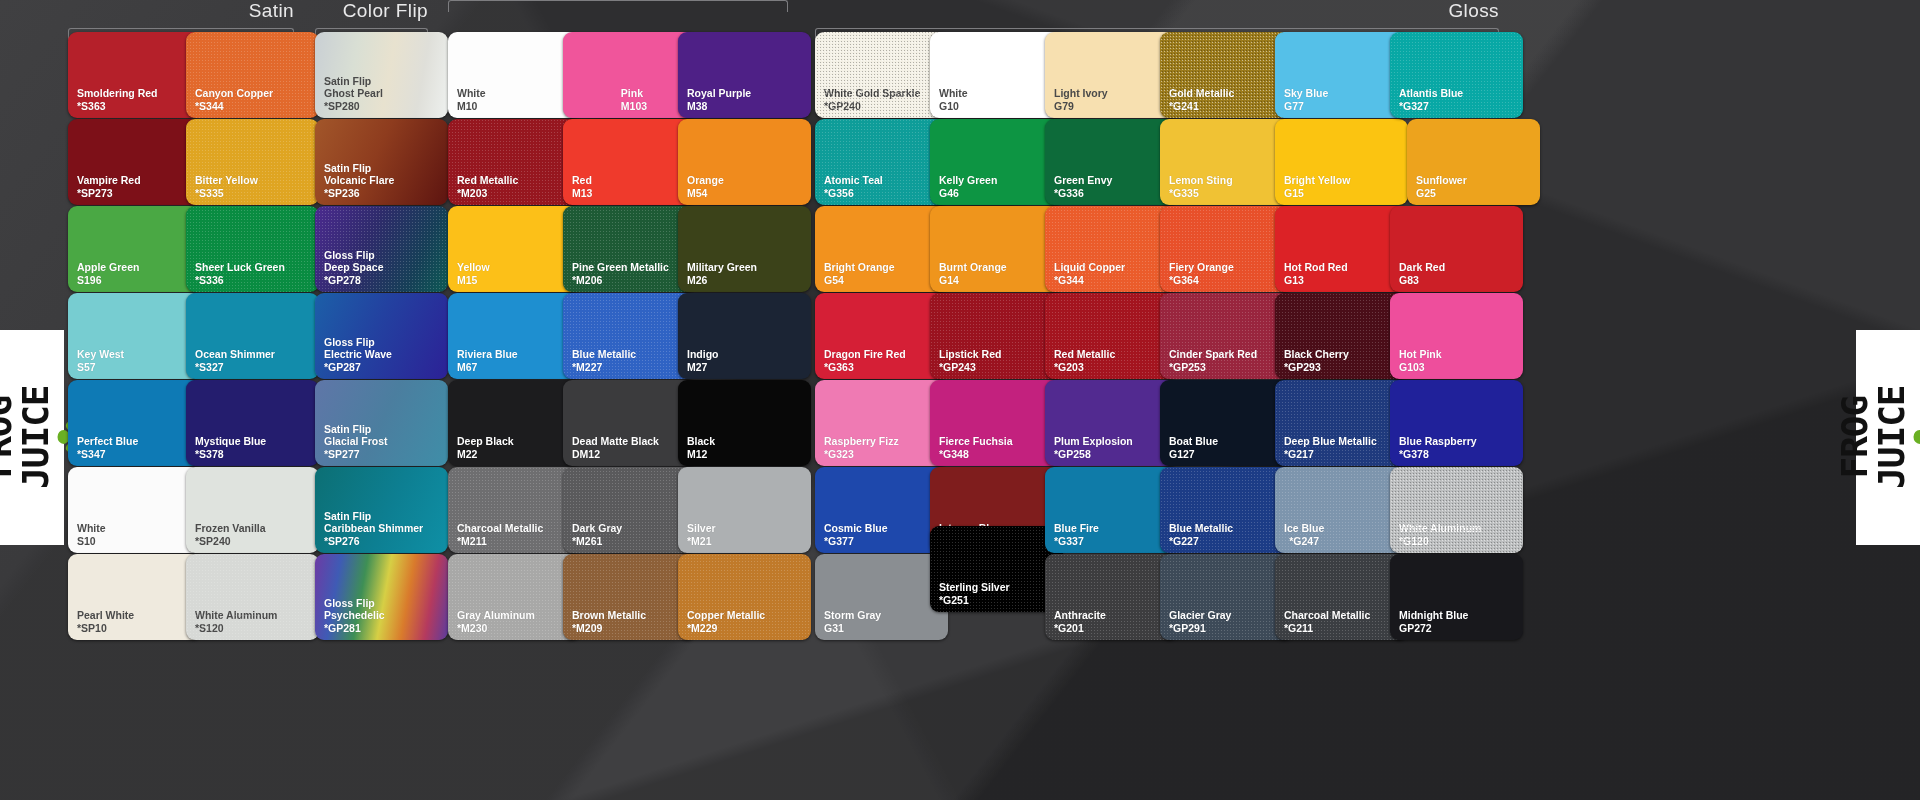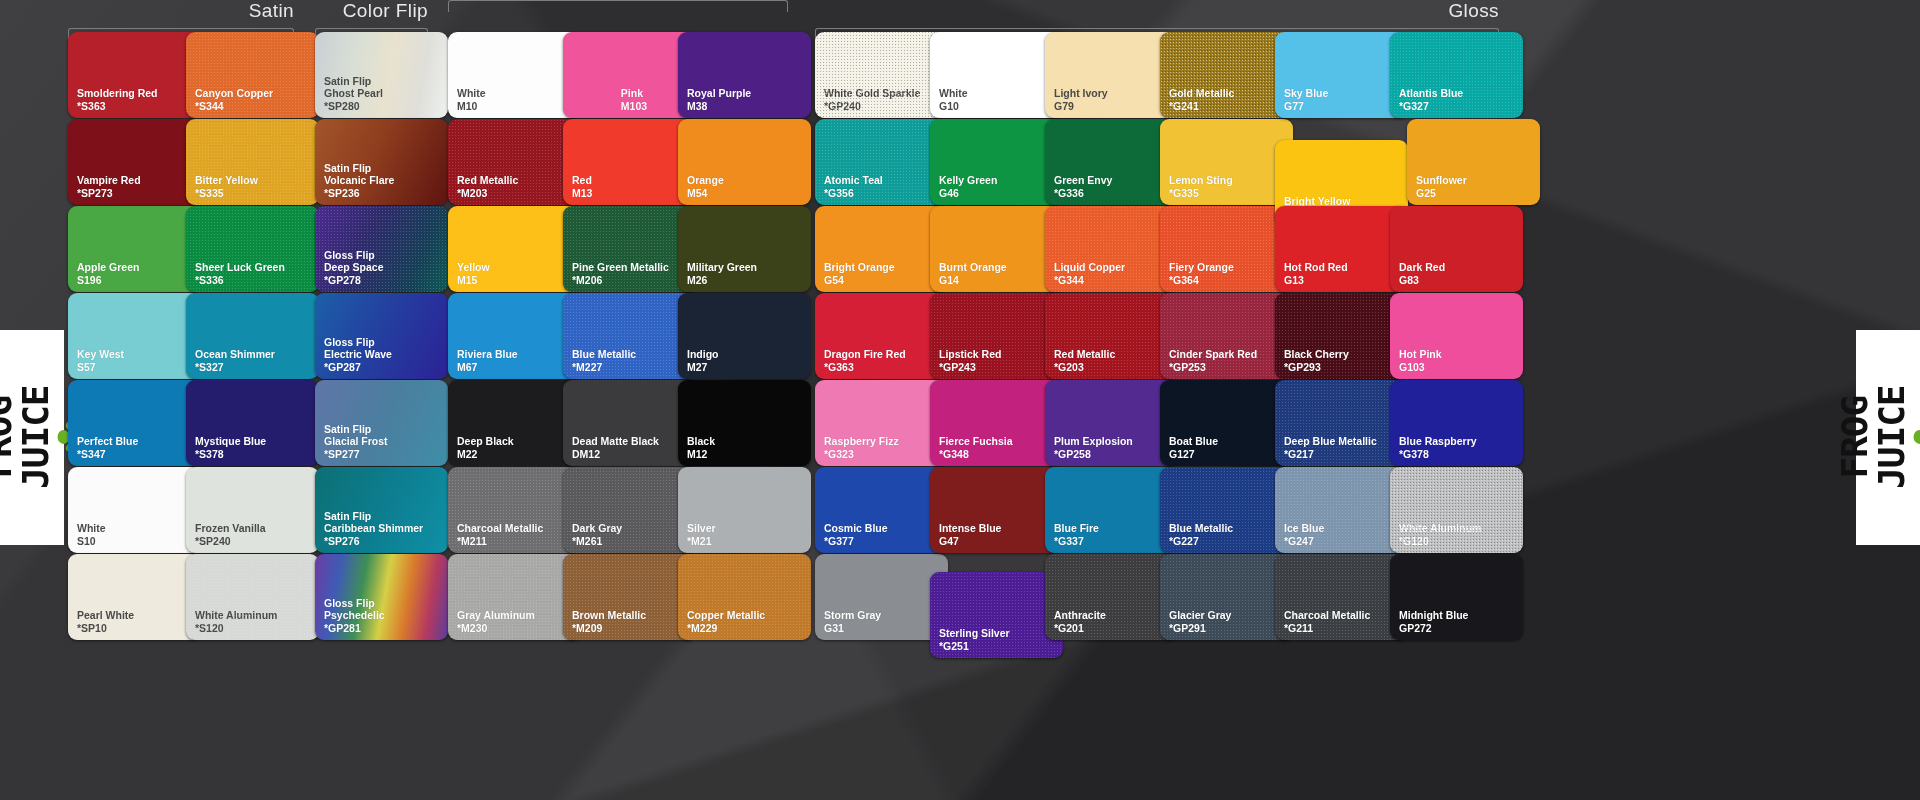--- a/index.html
+++ b/index.html
@@ -489,21 +489,21 @@
             <span class="nm">Fierce Fuchsia</span>
             <span class="cd">*G348</span>
           </div>
         </div>
         <div class="sw dark" style="top: 435px; background: #7f1d1d;">
           <div class="txt">
             <span class="nm">Intense Blue</span>
             <span class="cd">G47</span>
           </div>
         </div>
-        <div class="sw dark texture" style="top: 540px; background: #4c1d95;">
+        <div class="sw dark texture" style="top: 494px; background: #000000;">
           <div class="txt">
             <span class="nm">Sterling Silver</span>
             <span class="cd">*G251</span>
           </div>
         </div>
       </div>
       <div class="col" style="left: 1045px;">
         <div class="sw light" style="top: 0px; background: rgb(247, 224, 176);">
           <div class="txt">
             <span class="nm">Light Ivory</span>
@@ -591,21 +591,21 @@
           </div>
         </div>
       </div>
       <div class="col" style="left: 1275px;">
         <div class="sw dark" style="top: 0px; background: rgb(85, 192, 232);">
           <div class="txt">
             <span class="nm">Sky Blue</span>
             <span class="cd">G77</span>
           </div>
         </div>
-        <div class="sw dark" style="top: 87px; background: rgb(251, 196, 17); margin-top: 21px;">
+        <div class="sw dark" style="top: 87px; background: rgb(251, 196, 17);">
           <div class="txt">
             <span class="nm">Bright Yellow</span>
             <span class="cd">G15</span>
           </div>
         </div>
         <div class="sw dark" style="top: 174px; background: rgb(220, 34, 38);">
           <div class="txt">
             <span class="nm">Hot Rod Red</span>
             <span class="cd">G13</span>
           </div>
@@ -615,21 +615,21 @@
             <span class="nm">Black Cherry</span>
             <span class="cd">*GP293</span>
           </div>
         </div>
         <div class="sw dark texture" style="top: 348px; background: rgb(31, 58, 125);">
           <div class="txt">
             <span class="nm">Deep Blue Metallic</span>
             <span class="cd">*G217</span>
           </div>
         </div>
-        <div class="sw dark texture" style="top: 435px; background: rgb(125, 149, 173);">
+        <div class="sw dark texture" style="top: 435px; background: rgb(125, 149, 173); text-align: center;">
           <div class="txt">
             <span class="nm">Ice Blue</span>
             <span class="cd">*G247</span>
           </div>
         </div>
         <div class="sw dark texture" style="top: 522px; background: rgb(59, 62, 66);">
           <div class="txt">
             <span class="nm">Charcoal Metallic</span>
             <span class="cd">*G211</span>
           </div>

